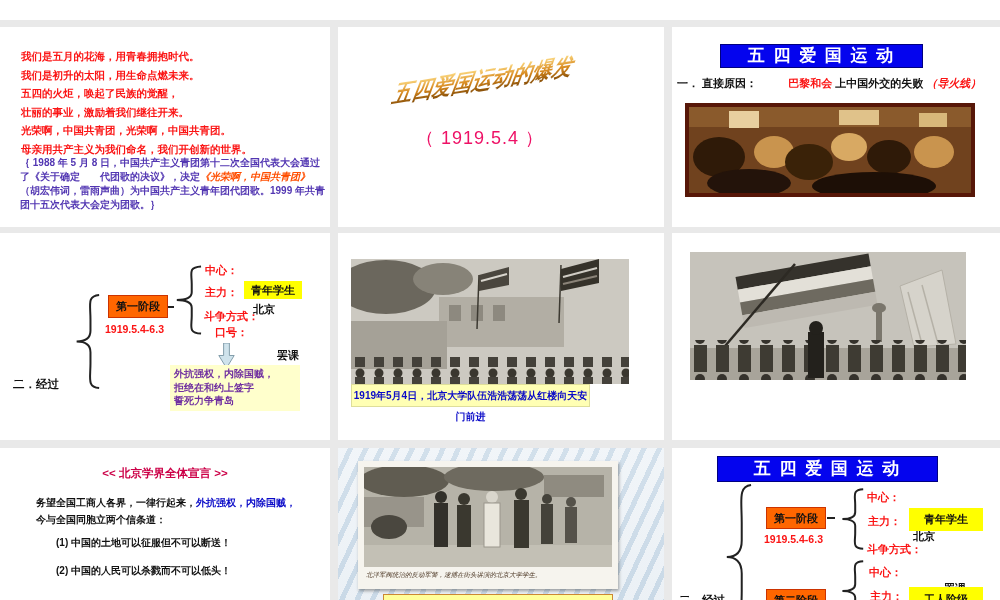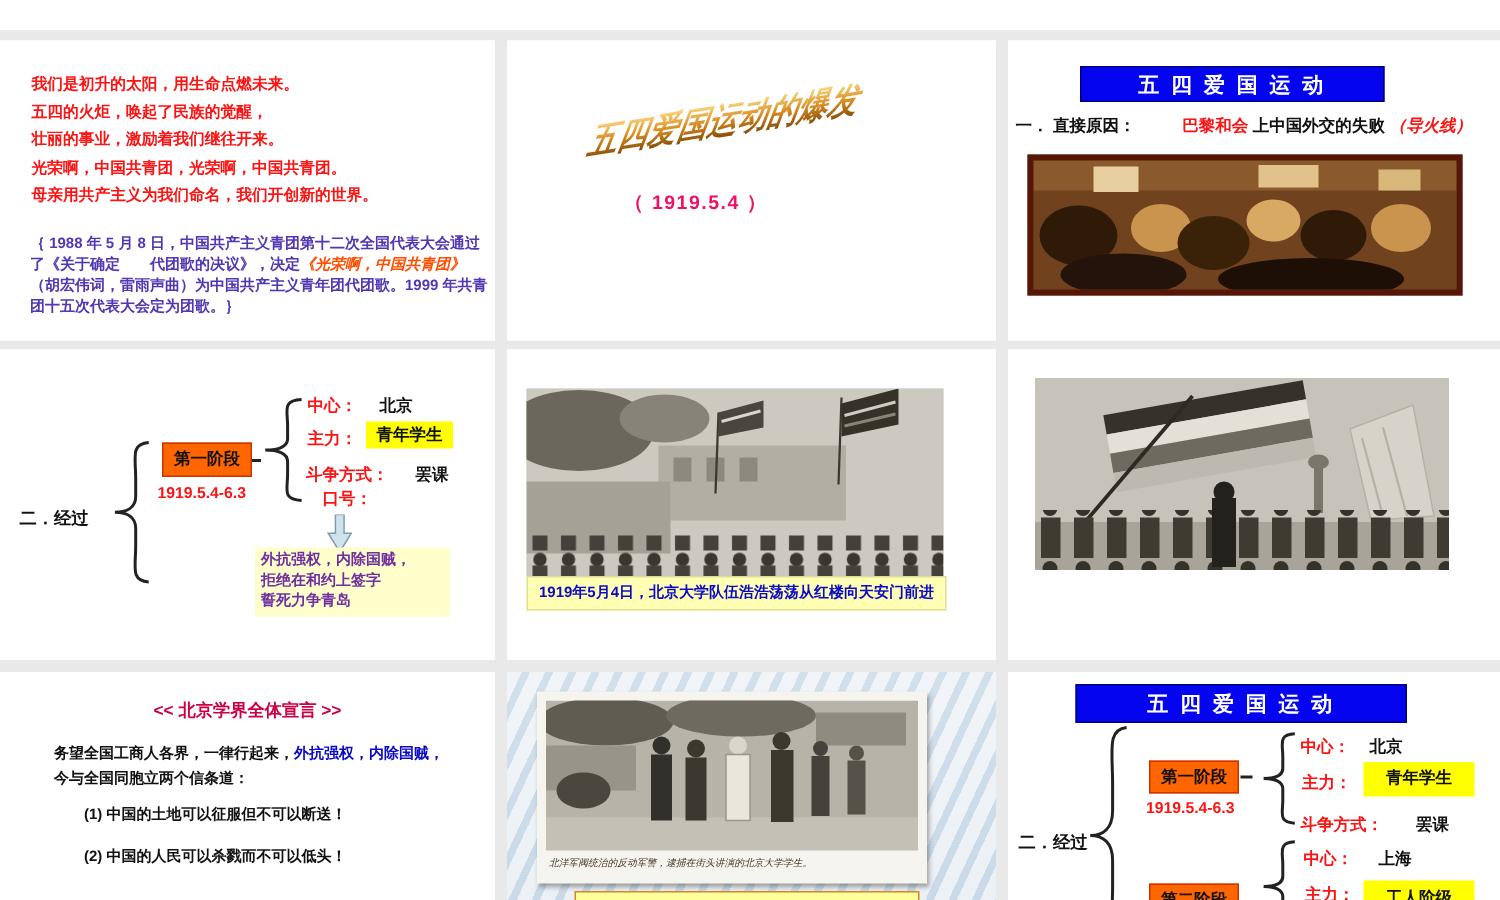--- a/index.html
+++ b/index.html
@@ -6,41 +6,41 @@
   html, body {
     margin: 0; padding: 0;
     width: 1000px; height: 600px;
     background: #ffffff;
     overflow: hidden;
     font-family: "Liberation Sans", sans-serif;
   }
   .gutter { position: absolute; background: var(--gutter, #e9e9e9); }
   .slide  { position: absolute; background: #ffffff; overflow: hidden; }
   .red    { color: var(--red); }
-  .blk    { color: #111111; }
+  .blk    { color: #111111; margin-top: 39px; }
 
   
   .poem { position: absolute; left: 21px; top: 20px; font-size: 10.5px; font-weight: bold;
           color: var(--red); line-height: 18.5px; white-space: nowrap; }
   .note { position: absolute; left: 20px; top: 129px; width: 308px; font-size: 10px;
           font-weight: bold; color: var(--note_purple); line-height: 14px; }
   .note-hl { color: var(--note_highlight); font-style: italic; }
 
   
   .wordart { position: absolute; left: 56px; top: 52px; font-size: 23px; font-weight: bold;
              white-space: nowrap; transform-origin: left center;
              transform: rotate(-9deg) skewX(-30deg) scaleX(0.88);
              background: linear-gradient(180deg, #ffe08a 8%, #d88a20 50%, #6e3c00 95%);
              -webkit-background-clip: text; background-clip: text; color: transparent; }
-  .date2 { position: absolute; left: 78px; top: 99px; font-size: 13px; font-weight: bold;
+  .date2 { position: absolute; left: 78px; top: 99px; font-size: 18px; font-weight: normal;
            letter-spacing: 1px; color: var(--date_pink); }
 
   
   .banner { position: absolute; background: var(--banner_blue); color: #ffffff;
-            font-weight: bold; font-size: 14px; text-align: center; letter-spacing: 2px;
+            font-weight: bold; font-size: 17px; text-align: center; letter-spacing: 2px;
             border: 1px solid #000080; }
 
   
   .cause { position: absolute; left: 5px; top: 49px; font-size: 11px; font-weight: bold; white-space: nowrap; }
   .cause .gap { margin-left: 28px; }
   .italic { font-style: italic; }
 
   .photo-frame3 { position: absolute; left: 13px; top: 76px; width: 290px; height: 94px;
                   border: 4px solid var(--photo_frame_brown); background: #70421e; }
 
@@ -84,20 +84,21 @@
 <body>
 
 <div class="gutter" style="left:0;top:20px;width:1000px;height:7px"></div>
 <div class="gutter" style="left:0;top:227px;width:1000px;height:6px"></div>
 <div class="gutter" style="left:0;top:440px;width:1000px;height:8px"></div>
 <div class="gutter" style="left:330px;top:20px;width:8px;height:580px"></div>
 <div class="gutter" style="left:664px;top:20px;width:8px;height:580px"></div>
 
 <div class="slide" style="left:0;top:27px;width:330px;height:200px">
   <div class="poem">
+    <div>我们是五月的花海，用青春拥抱时代。</div>
     <div>我们是初升的太阳，用生命点燃未来。</div>
     <div>五四的火炬，唤起了民族的觉醒，</div>
     <div>壮丽的事业，激励着我们继往开来。</div>
     <div>光荣啊，中国共青团，光荣啊，中国共青团。</div>
     <div>母亲用共产主义为我们命名，我们开创新的世界。</div>
   </div>
   <div class="note">
     <span>｛ 1988 年 5 月 8 日，中国共产主义青团第十二次全国代表大会通过了《关于确定　　代团歌的决议》，决定</span><span class="note-hl">《光荣啊，中国共青团》</span><span>（胡宏伟词，雷雨声曲）为中国共产主义青年团代团歌。1999 年共青团十五次代表大会定为团歌。｝</span>
   </div>
 </div>
@@ -182,21 +183,21 @@
       <line x1="128" y1="16" x2="126" y2="70" stroke="#3c3931" stroke-width="1.5"></line>
       <polygon points="128,16 158,8 158,26 128,32" fill="#4a463e"></polygon>
       <line x1="130" y1="22" x2="156" y2="15" stroke="#d8d5cd" stroke-width="2"></line>
       <line x1="210" y1="6" x2="208" y2="64" stroke="#3c3931" stroke-width="1.5"></line>
       <polygon points="210,10 248,0 248,24 210,32" fill="#35322a"></polygon>
       <line x1="212" y1="18" x2="246" y2="9" stroke="#cfccc4" stroke-width="2"></line>
       <line x1="212" y1="25" x2="246" y2="17" stroke="#8a8378" stroke-width="2"></line>
       <rect x="0" y="98" width="278" height="27" fill="url(#pc1)"></rect>
     </svg>
   </div>
-  <div class="capbar" style="left:13px;top:151px;width:280px;height:23px;line-height:21px;font-size:10px">1919年5月4日，北京大学队伍浩浩荡荡从红楼向天安门前进</div>
+  <div class="capbar" style="left:13px;top:151px;width:239px;height:23px;line-height:21px;font-size:10px">1919年5月4日，北京大学队伍浩浩荡荡从红楼向天安门前进</div>
 </div>
 
 <div class="slide" style="left:672px;top:233px;width:328px;height:207px">
   <div class="photo" style="left:18px;top:19px;width:276px;height:128px">
     <svg width="276" height="128" viewBox="0 0 276 128">
       <defs>
         <pattern id="pc2" width="22" height="40" patternUnits="userSpaceOnUse">
           <circle cx="10" cy="7" r="5" fill="#35322c"></circle>
           <rect x="4" y="13" width="13" height="27" fill="#3e3b33"></rect>
         </pattern>

